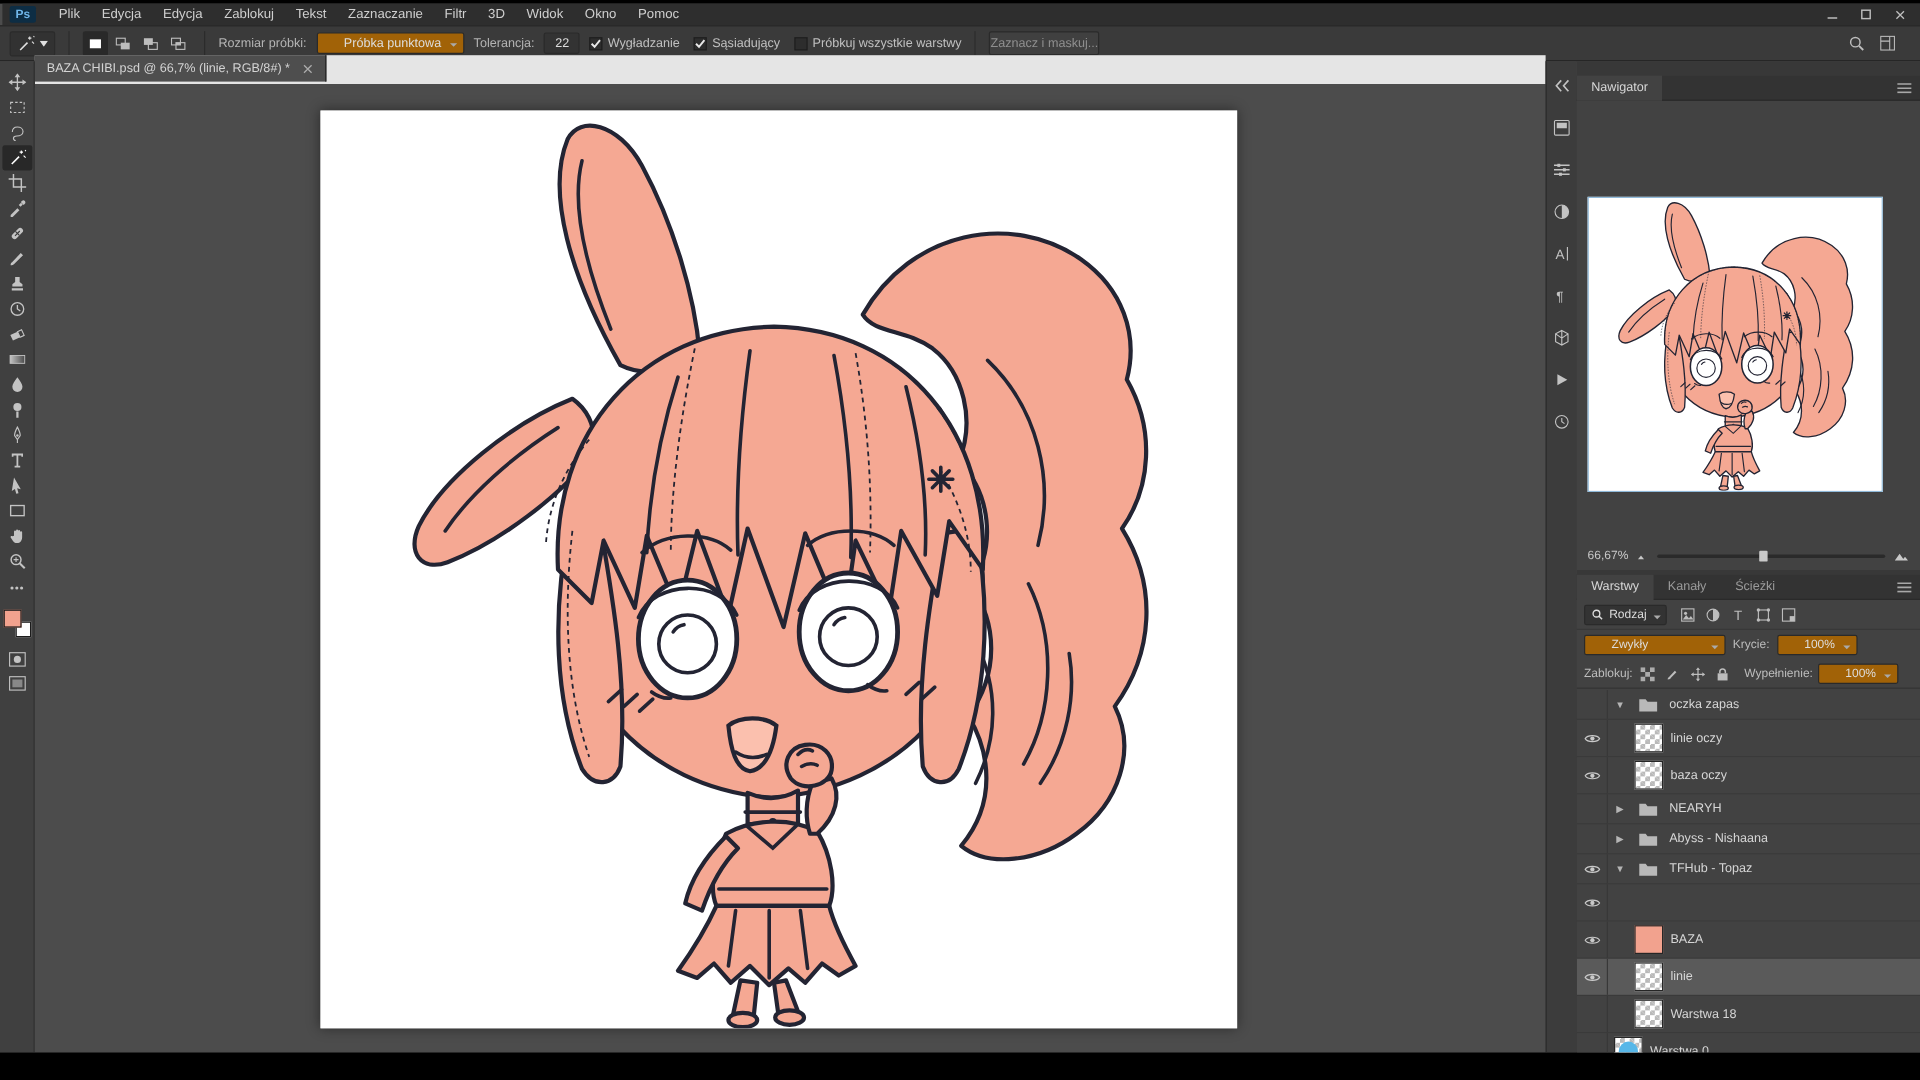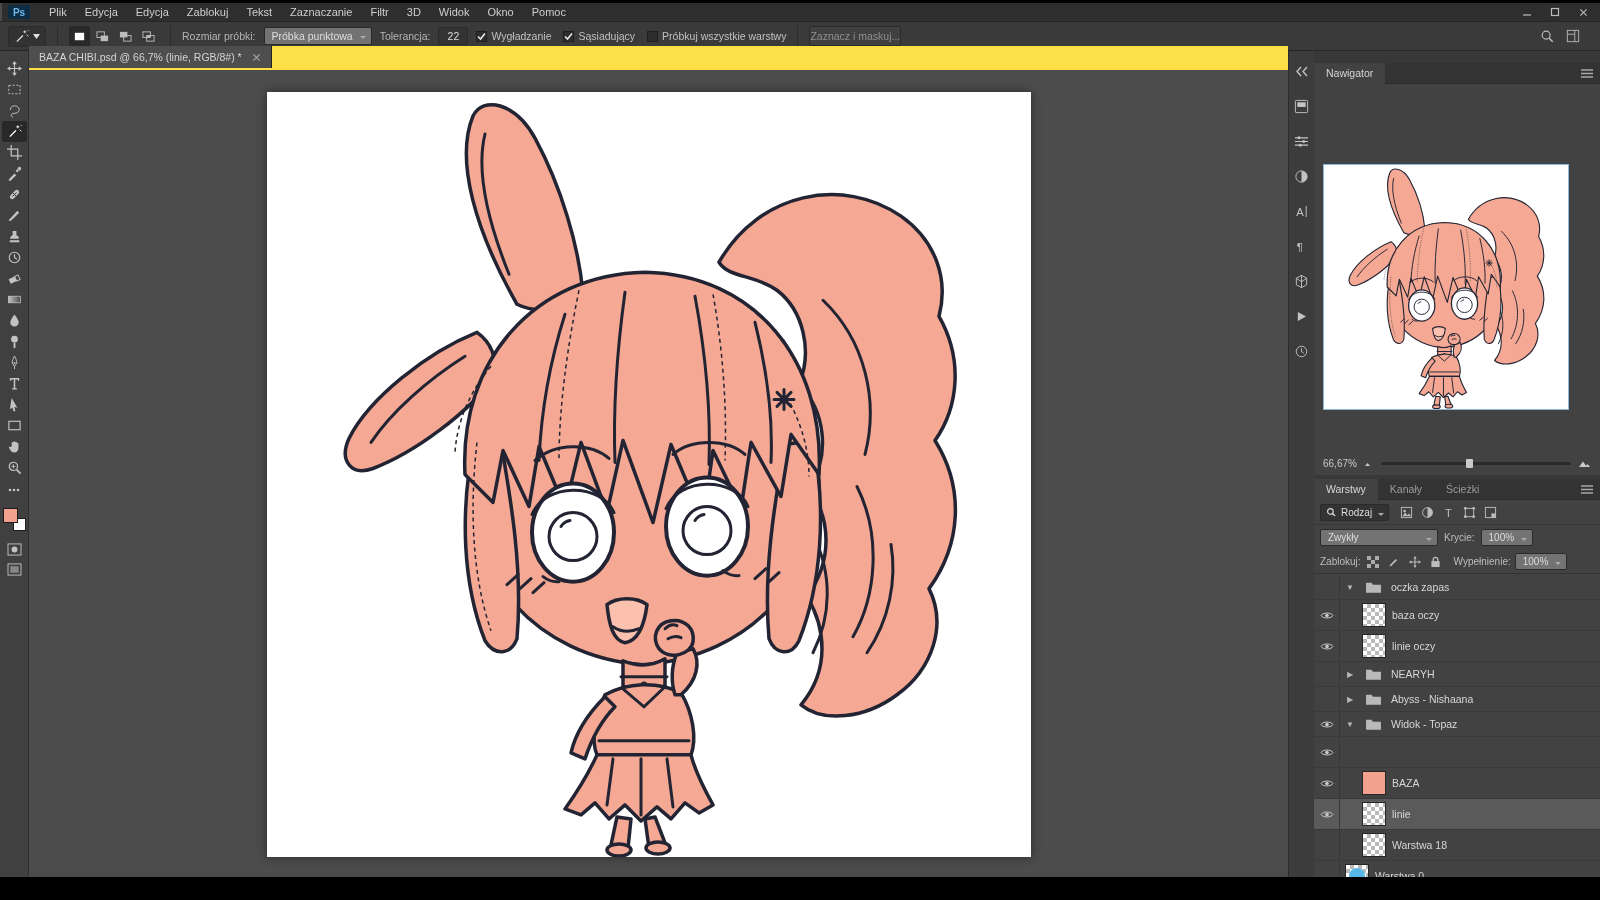--- a/index.html
+++ b/index.html
@@ -15,31 +15,31 @@
   .win-btn{width:26px;height:16px;display:flex;align-items:center;justify-content:center;color:#bdbdbd}
 
   
   .optionsbar{position:absolute;top:18px;left:0;width:100%;height:30px;background:#3a3a3a;border-top:1px solid #262626;border-bottom:1px solid #262626;display:flex;align-items:center;gap:8px;padding:0 8px;font-size:10.5px;color:#c0c0c0}
   .opt-sep{width:1px;height:20px;background:#2b2b2b;margin:0 3px}
   .tool-badge{display:flex;align-items:center;gap:4px;padding:2px 5px;border:1px solid #2b2b2b;background:#323232;border-radius:2px;color:#e0e0e0}
   .mode-group{display:flex;gap:2px}
   .mode-btn{width:21px;height:21px;display:flex;align-items:center;justify-content:center;border-radius:2px;color:#bdbdbd}
   .mode-btn.active{background:#292929;color:#fff}
   .opt-label{color:#b4b4b4;white-space:nowrap}
-  .combo{background:#737373;border:1px solid #2a2a2a;border-radius:2px;padding:2px 18px 2px 7px;position:relative;color:#ddd;white-space:nowrap}
+  .combo{background:#a16207;border:1px solid #2a2a2a;border-radius:2px;padding:2px 18px 2px 22px;position:relative;color:#ddd;white-space:nowrap}
   .combo::after{content:"";position:absolute;right:5px;top:8px;border:3px solid transparent;border-top-color:#aaa}
   .opt-input{width:30px;background:#333;border:1px solid #2a2a2a;color:#ddd;font-size:10.5px;padding:2px 3px;text-align:center;border-radius:2px}
   .chk-list{display:flex;gap:12px;align-items:center}
   .chk{display:flex;align-items:center;gap:4px}
   .chk .box{width:11px;height:11px;background:#2d2d2d;border:1px solid #1e1e1e;display:flex;align-items:center;justify-content:center;color:#e8e8e8}
   .btn{background:#404040;border:1px solid #2a2a2a;border-radius:2px;padding:3px 0;color:#8f8f8f;font-size:10.5px}
   .opts-right{margin-left:auto;display:flex;gap:12px;margin-right:12px;color:#bdbdbd}
 
   
-  .tabbar{position:absolute;top:43px;left:29px;width:1259px;height:24px;background:#fde047;display:flex}
+  .tabbar{position:absolute;top:43px;left:29px;width:1259px;height:24px;background:#e5e5e5;display:flex}
   .doc-tab{height:22px;background:#4e4e4e;display:flex;align-items:center;gap:10px;padding:0 10px;font-size:10.5px;color:#d4d4d4;border-right:1px solid #222}
   .tab-close{color:#aaa;display:flex;align-items:center}
 
   
   .toolbar{position:absolute;left:0;top:48px;width:29px;height:826px;background:#404040;border-right:1px solid #2f2f2f;display:flex;flex-direction:column;align-items:center;padding-top:7px}
   .tool-list{display:flex;flex-direction:column;align-items:center}
   .tool{width:25px;height:21px;display:flex;align-items:center;justify-content:center;color:#c3c3c3}
   .tool.active{background:#282828;color:#fff;border-radius:2px}
   .tool-extra{width:25px;height:16px;display:flex;align-items:center;justify-content:center;color:#c3c3c3;margin-top:4px}
   .swatches{position:relative;width:23px;height:23px;margin:10px 0 6px}
@@ -677,35 +677,35 @@
             <div class="eye-cell">
               <span class="icon">
                 <svg width="14" height="9" viewBox="0 0 14 9">
                   <path d="M1 4.5C3 1.2 11 1.2 13 4.5 11 7.8 3 7.8 1 4.5z" fill="none" stroke="currentColor"></path>
                   <circle cx="7" cy="4.5" r="1.8" fill="currentColor"></circle>
                 </svg>
               </span>
             </div>
             <div class="row-body ind1">
               <span class="thumb checker"></span>
-              <span class="lname">baza oczy</span>
+              <span class="lname">linie oczy</span>
             </div>
           </div>
           <div class="layer-row layer">
             <div class="eye-cell">
               <span class="icon">
                 <svg width="14" height="9" viewBox="0 0 14 9">
                   <path d="M1 4.5C3 1.2 11 1.2 13 4.5 11 7.8 3 7.8 1 4.5z" fill="none" stroke="currentColor"></path>
                   <circle cx="7" cy="4.5" r="1.8" fill="currentColor"></circle>
                 </svg>
               </span>
             </div>
             <div class="row-body ind1">
               <span class="thumb checker"></span>
-              <span class="lname">linie oczy</span>
+              <span class="lname">baza oczy</span>
             </div>
           </div>
           <div class="layer-row group">
             <div class="eye-cell"></div>
             <div class="row-body">
               <span class="tri">▶</span>
               <span class="thumb">
                 <svg width="17" height="13" viewBox="0 0 16 12">
                   <path fill="#b9b9b9" d="M1 1.5h5l1.5 2H15v7.5H1z"></path>
                 </svg>
@@ -734,21 +734,21 @@
                 </svg>
               </span>
             </div>
             <div class="row-body">
               <span class="tri">▼</span>
               <span class="thumb">
                 <svg width="17" height="13" viewBox="0 0 16 12">
                   <path fill="#b9b9b9" d="M1 1.5h5l1.5 2H15v7.5H1z"></path>
                 </svg>
               </span>
-              <span class="lname">Widok - Topaz</span>
+              <span class="lname">TFHub - Topaz</span>
             </div>
           </div>
           <div class="layer-row layer">
             <div class="eye-cell">
               <span class="icon">
                 <svg width="14" height="9" viewBox="0 0 14 9">
                   <path d="M1 4.5C3 1.2 11 1.2 13 4.5 11 7.8 3 7.8 1 4.5z" fill="none" stroke="currentColor"></path>
                   <circle cx="7" cy="4.5" r="1.8" fill="currentColor"></circle>
                 </svg>
               </span>

